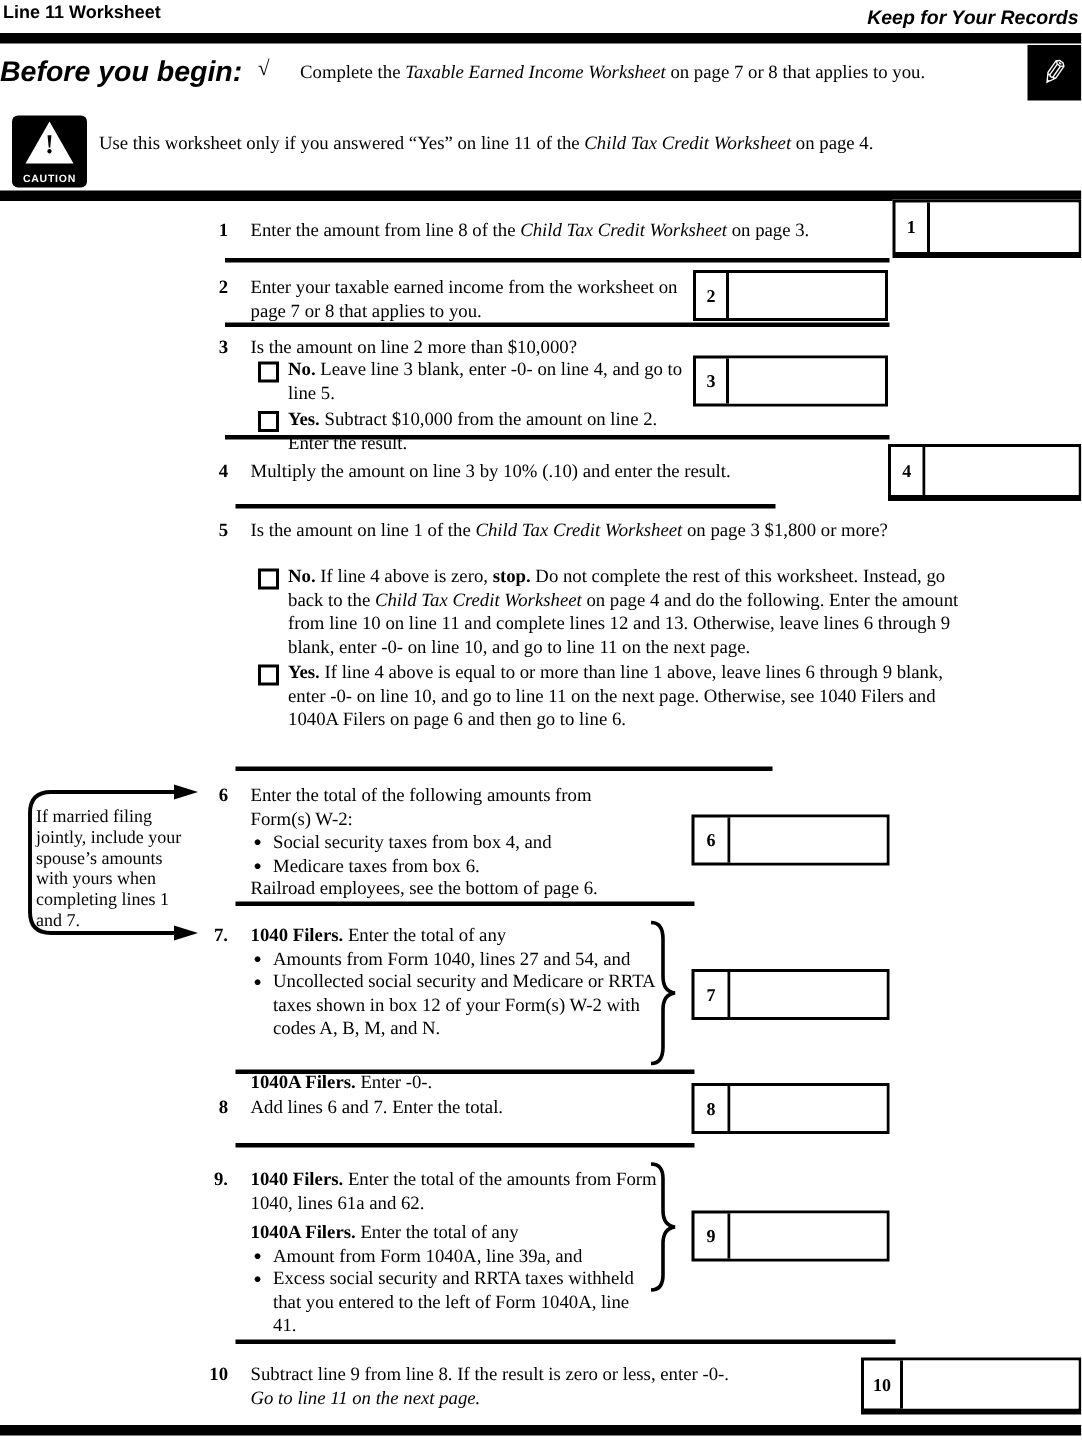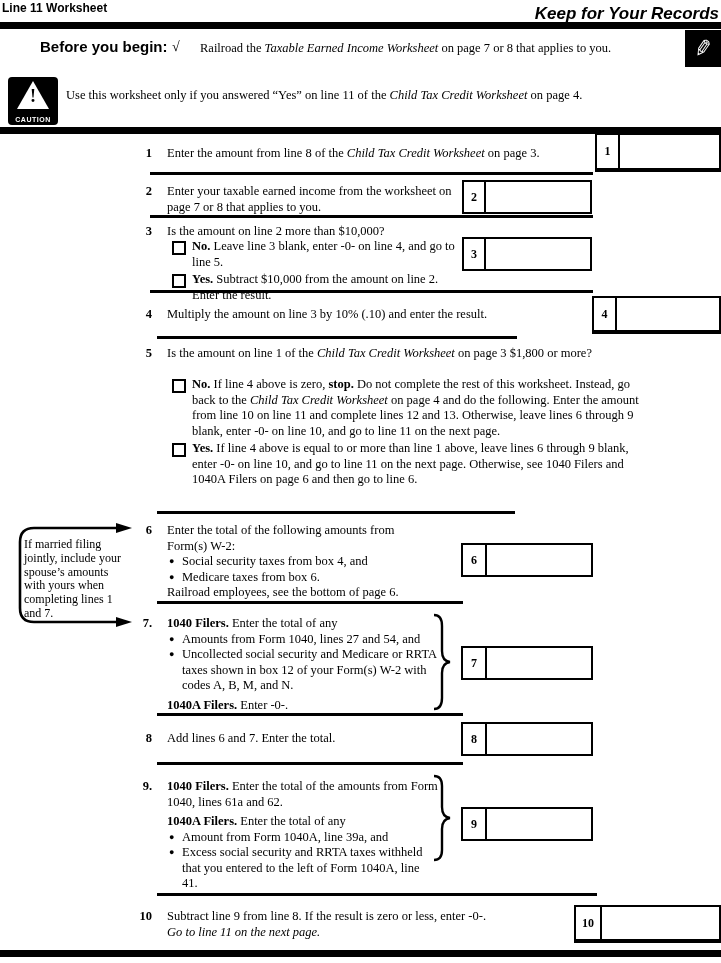--- a/index.html
+++ b/index.html
@@ -4,23 +4,23 @@
 <style>
   html,body{margin:0;padding:0;background:#fff;}
   .page{position:relative;width:721px;height:963px;background:#fff;color:#000;
         font-family:"Liberation Serif",serif;font-size:12.5px;overflow:hidden;}
   .abs{position:absolute;}
   .bar{position:absolute;left:0;width:721px;height:7px;background:#000;}
   .sep{position:absolute;height:3px;background:#000;}
   .hdr-title{position:absolute;left:2px;top:1px;font-family:"Liberation Sans",sans-serif;
              font-weight:bold;font-size:12px;}
   .hdr-right{position:absolute;right:2px;top:4px;font-family:"Liberation Sans",sans-serif;
-             font-weight:bold;font-style:italic;font-size:17px;}
+             font-weight:bold;font-style:italic;font-size:13px;}
   .byb-label{position:absolute;left:0;top:38px;font-family:"Liberation Sans",sans-serif;
-             font-weight:bold;font-size:15px;margin-left:40px;}
+             font-weight:bold;font-style:italic;font-size:19px;}
   .byb-check{position:absolute;left:172px;top:39px;font-size:14px;}
   .byb-text{position:absolute;left:200px;top:41px;width:490px;}
   .pencil{position:absolute;left:685px;top:30px;width:36px;height:37px;background:#000;
           display:flex;align-items:center;justify-content:center;}
   .pencil span{color:#fff;font-size:22px;transform:scaleX(-1) rotate(10deg);}
   .caution-icon{position:absolute;left:8px;top:77px;width:50px;height:48px;background:#000;border-radius:4px;}
   .caution-icon .tri{position:absolute;left:50%;top:4px;transform:translateX(-50%);width:0;height:0;
           border-left:16px solid transparent;border-right:16px solid transparent;border-bottom:28px solid #fff;}
   .caution-icon .excl{position:absolute;left:50%;top:9px;transform:translateX(-50%);
           font-weight:bold;font-size:18px;color:#000;font-family:"Liberation Serif",serif;}
@@ -51,21 +51,21 @@
   <div class="hdr-title">Line 11 Worksheet</div>
   <div class="hdr-right">Keep for Your Records</div>
   <div class="bar" style="top:22px"></div>
   <div class="pencil">
     <span>✎</span>
   </div>
 
   <div class="byb-label">Before you begin:</div>
   <div class="byb-check">√</div>
   <div class="byb-text">
-    <span>Railroad the </span><span class="it">Taxable Earned Income Worksheet</span><span> on page 7 or 8 that applies to you.</span>
+    <span>Complete the </span><span class="it">Taxable Earned Income Worksheet</span><span> on page 7 or 8 that applies to you.</span>
   </div>
 
   <div class="caution-icon">
     <span class="tri"></span>
     <span class="excl">!</span>
     <span class="cap">CAUTION</span>
   </div>
   <div class="caution-text">
     <span>Use this worksheet only if you answered “Yes” on line 11 of the </span><span class="it">Child Tax Credit Worksheet</span><span> on page 4.</span>
   </div>
@@ -164,21 +164,21 @@
       <span class="lbl">1040 Filers.</span><span> Enter the total of any</span>
     </div>
     <div class="bull">
       <span class="dot">●</span>
       <span>Amounts from Form 1040, lines 27 and 54, and</span>
     </div>
     <div class="bull" style="width:265px">
       <span class="dot">●</span>
       <span>Uncollected social security and Medicare or RRTA taxes shown in box 12 of your Form(s) W-2 with codes A, B, M, and N.</span>
     </div>
-    <div style="margin-top:4px">
+    <div style="margin-top:20px">
       <span class="lbl">1040A Filers.</span><span> Enter -0-.</span>
     </div>
   </div>
   <svg class="abs" style="left:431px;top:613px" width="22" height="98" viewBox="0 0 22 98">
     <path d="M3,2 Q11,2 11,13 L11,38 Q11,48 19,49 Q11,50 11,60 L11,85 Q11,96 3,96" fill="none" stroke="#000" stroke-width="2.4"></path>
   </svg>
   <div class="amtbox" style="left:461px;top:646px;width:132px;height:34px">
     <div class="cell" style="width:22px">7</div>
     <div class="entry"></div>
   </div>

